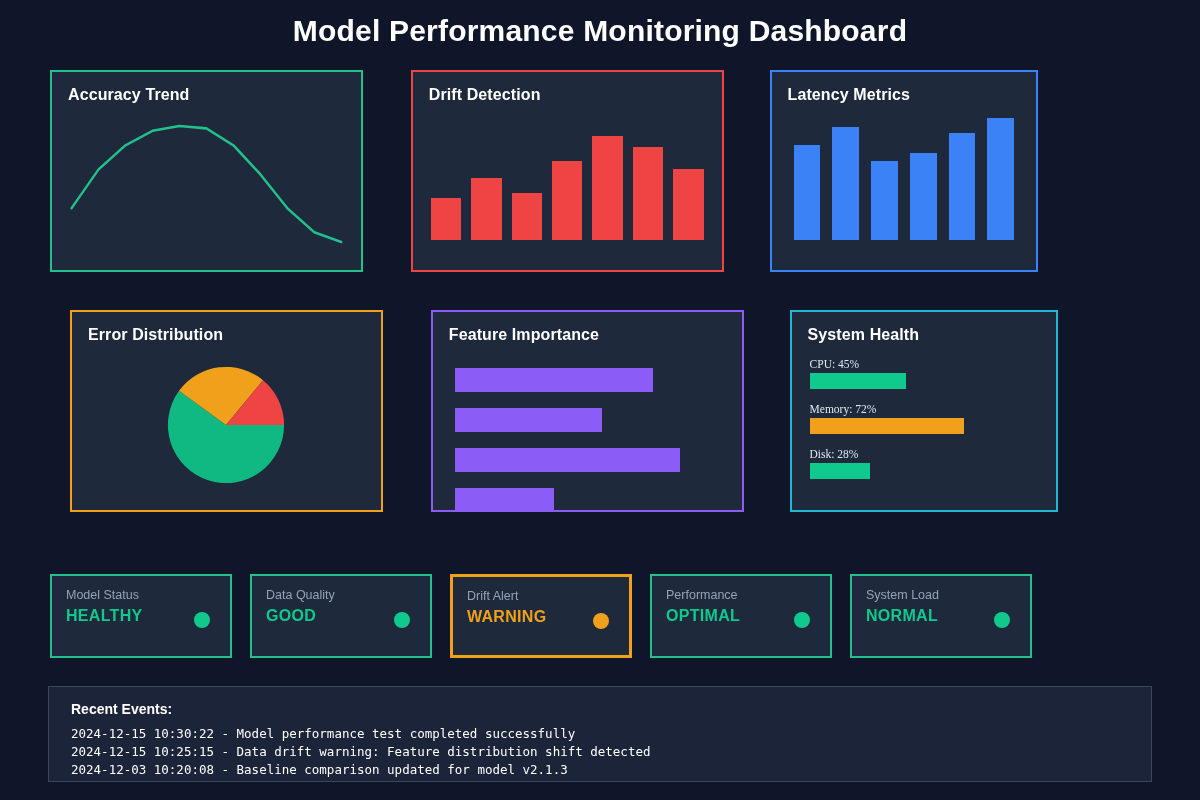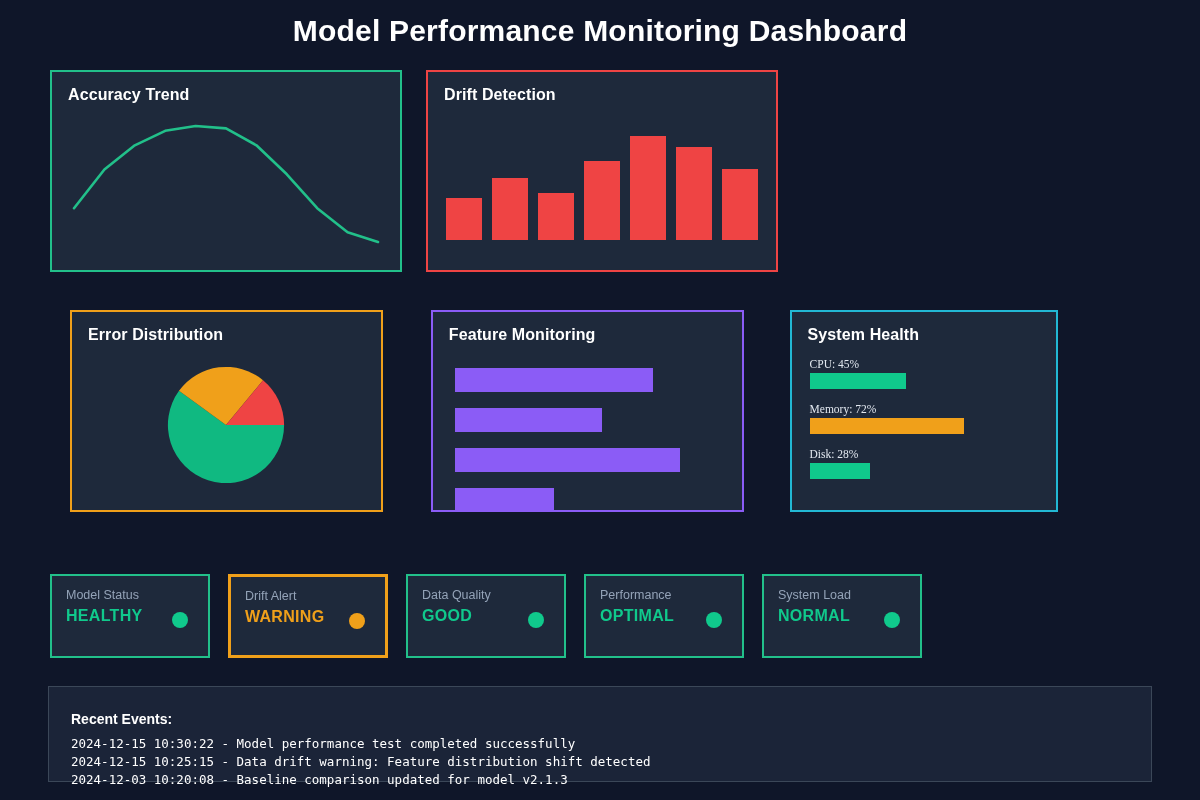--- a/index.html
+++ b/index.html
@@ -56,21 +56,21 @@
     padding: 14px 0 0 16px;
     letter-spacing: 0.1px;
   }
   .panel-body {
     position: absolute;
     left: 0; right: 0;
     top: 38px; bottom: 0;
   }
 
   .panel.p-accuracy   { width: 352px; height: 202px; border-color: #22c08a; }
-  .panel.p-drift      { width: 352px; height: 202px; border-color: #ef4444; margin-left: 24px; }
+  .panel.p-drift      { width: 352px; height: 202px; border-color: #ef4444; margin-left: 48px; }
   .panel.p-latency    { width: 302px; height: 202px; border-color: #3b82f6; margin-left: 46px; }
 
   .panel.p-error      { width: 352px; height: 202px; border-color: #f0a01a; }
   .panel.p-feature    { width: 352px; height: 202px; border-color: #8b5cf6; margin-left: 48px; }
   .panel.p-health     { width: 302px; height: 202px; border-color: #22b8d4; margin-left: 46px; }
 
   
   .linechart { width: 100%; height: 100%; display: block; }
 
   
@@ -124,21 +124,21 @@
 
   
   .status-row {
     position: absolute;
     left: 50px;
     top: 574px;
     display: flex;
     gap: 18px;
   }
   .status-card {
-    width: 160px;
+    width: 182px;
     height: 84px;
     background: #1e293b;
     border: 2px solid #22c08a;
     padding: 12px 14px 17px 14px;
     position: relative;
   }
   .status-card.alert { border: 3px solid #f0a01a; }
   .status-name {
     color: #94a3b8;
     font-size: 12.5px;
@@ -166,21 +166,21 @@
 
   
   .events-panel {
     position: absolute;
     left: 48px;
     top: 686px;
     width: 1104px;
     height: 96px;
     background: #1b2438;
     border: 1px solid #3b4758;
-    padding: 24px 0 0 22px;
+    padding: 14px 0 0 22px;
   }
   .events-title {
     color: #ffffff;
     font-size: 14px;
     font-weight: bold;
     margin-bottom: 8px;
   }
   .event-line {
     color: #ffffff;
     font-family: "DejaVu Sans Mono", monospace;
@@ -215,39 +215,52 @@
             <div class="vbar red" title="2: 53" style="height: 62.5px;"></div>
             <div class="vbar red" title="3: 40" style="height: 47.2px;"></div>
             <div class="vbar red" title="4: 67" style="height: 79.1px;"></div>
             <div class="vbar red" title="5: 88" style="height: 103.8px;"></div>
             <div class="vbar red" title="6: 79" style="height: 93.2px;"></div>
             <div class="vbar red" title="7: 60" style="height: 70.8px;"></div>
           </div>
       </div>
     </div>
 
+    <div class="panel p-latency">
+      <div class="panel-title">Latency Metrics</div>
+      <div class="panel-body">
+        <div class="vbars latency" id="latency-bars">
+            <div class="vbar blue" title="1: 74" style="height: 94.7px;"></div>
+            <div class="vbar blue" title="2: 88" style="height: 112.6px;"></div>
+            <div class="vbar blue" title="3: 62" style="height: 79.4px;"></div>
+            <div class="vbar blue" title="4: 68" style="height: 87px;"></div>
+            <div class="vbar blue" title="5: 84" style="height: 107.5px;"></div>
+            <div class="vbar blue" title="6: 95" style="height: 121.6px;"></div>
+          </div>
+      </div>
+    </div>
   </div>
 
   <div class="panel-row row-2">
 
     <div class="panel p-error">
       <div class="panel-title">Error Distribution</div>
       <div class="panel-body">
         <div class="pie-wrap">
           <svg class="pie" viewBox="-1.05 -1.05 2.1 2.1" id="pie-svg">
               <path d="M 0 0 L 1 0 A 1 1 0 1 1 -0.8090169943749476 -0.587785252292473 Z" fill="#10b981"></path>
               <path d="M 0 0 L -0.8090169943749476 -0.587785252292473 A 1 1 0 0 1 0.6374239897486893 -0.7705132427757896 Z" fill="#f0a01a"></path>
               <path d="M 0 0 L 0.6374239897486893 -0.7705132427757896 A 1 1 0 0 1 1 -2.4492935982947064e-16 Z" fill="#ef4444"></path>
             </svg>
         </div>
       </div>
     </div>
 
     <div class="panel p-feature">
-      <div class="panel-title">Feature Monitoring</div>
+      <div class="panel-title">Feature Importance</div>
       <div class="panel-body">
         <div class="hbars" id="feature-bars">
             <div class="hbar" title="Feature 1: 66" style="width: 198px;"></div>
             <div class="hbar" title="Feature 2: 49" style="width: 147px;"></div>
             <div class="hbar" title="Feature 3: 75" style="width: 225px;"></div>
             <div class="hbar" title="Feature 4: 33" style="width: 99px;"></div>
           </div>
       </div>
     </div>
 
@@ -278,29 +291,29 @@
     </div>
   </div>
 </div>
 
 <div class="status-row" id="status-row">
     <div class="status-card">
       <span class="status-name">Model Status</span>
       <span class="status-value">HEALTHY</span>
       <span class="status-dot"></span>
     </div>
+    <div class="status-card">
+      <span class="status-name">Data Quality</span>
+      <span class="status-value">GOOD</span>
+      <span class="status-dot"></span>
+    </div>
     <div class="status-card alert">
       <span class="status-name">Drift Alert</span>
       <span class="status-value warn">WARNING</span>
       <span class="status-dot warn"></span>
-    </div>
-    <div class="status-card">
-      <span class="status-name">Data Quality</span>
-      <span class="status-value">GOOD</span>
-      <span class="status-dot"></span>
     </div>
     <div class="status-card">
       <span class="status-name">Performance</span>
       <span class="status-value">OPTIMAL</span>
       <span class="status-dot"></span>
     </div>
     <div class="status-card">
       <span class="status-name">System Load</span>
       <span class="status-value">NORMAL</span>
       <span class="status-dot"></span>

